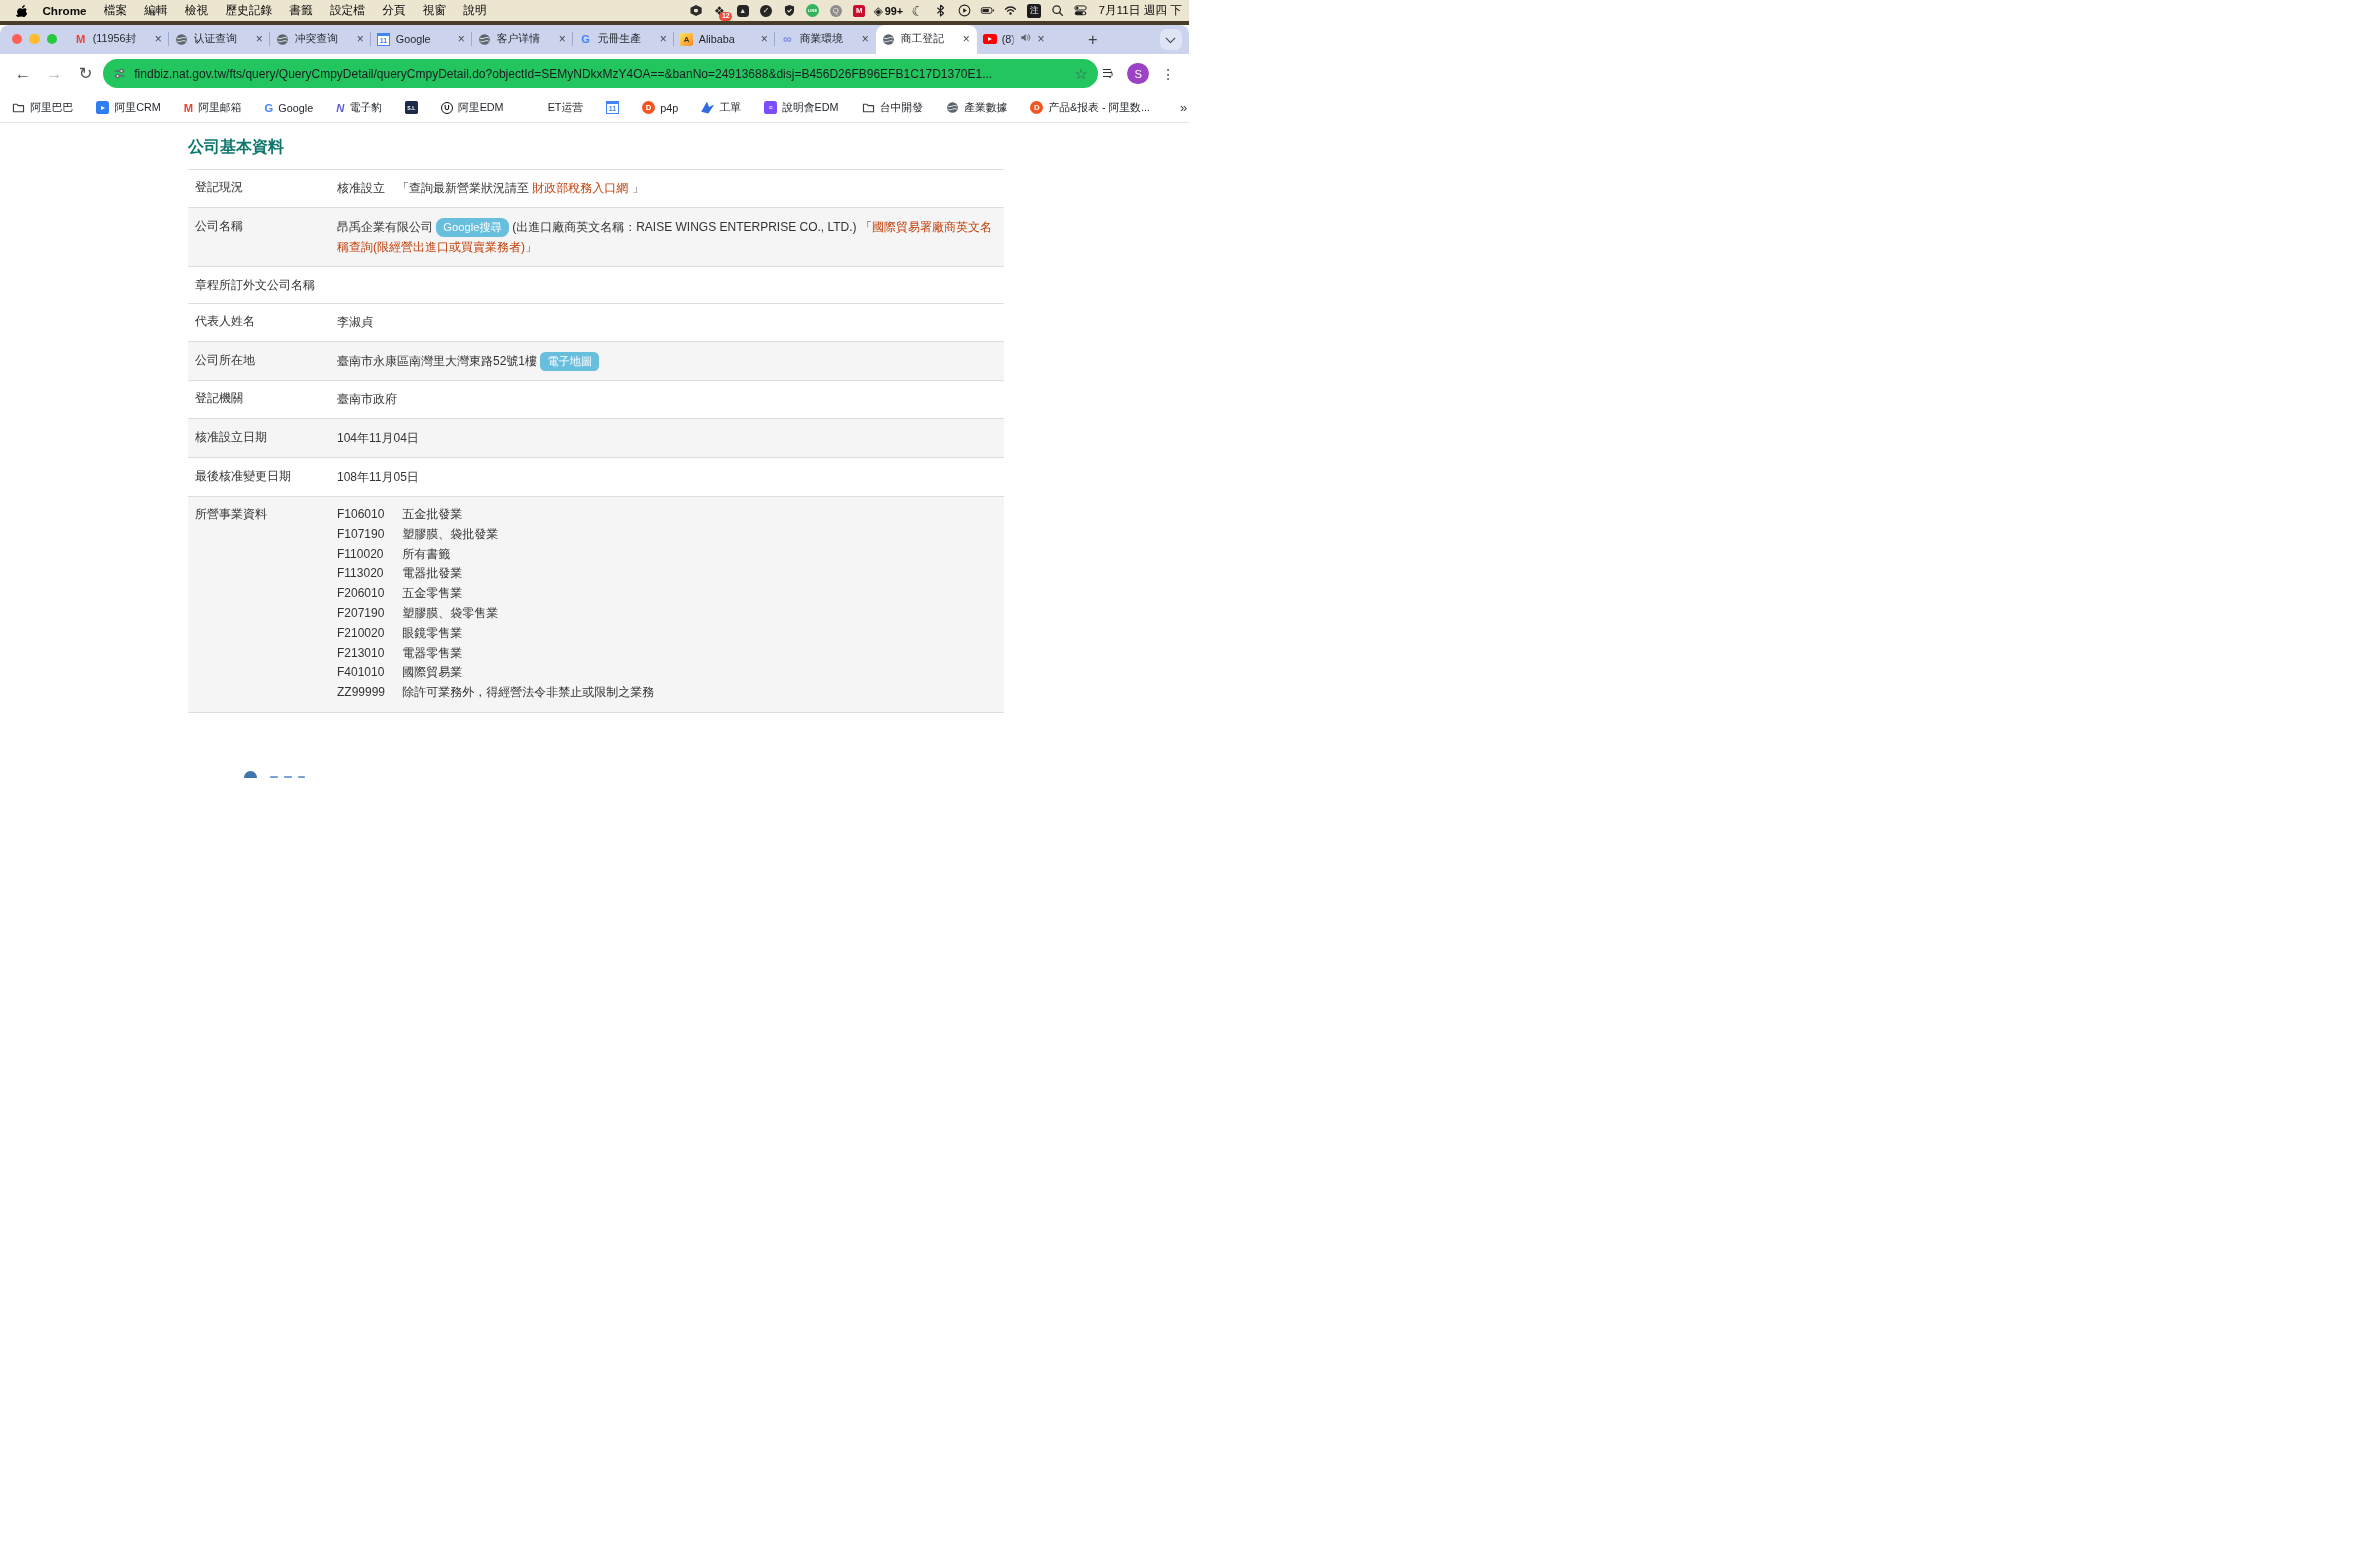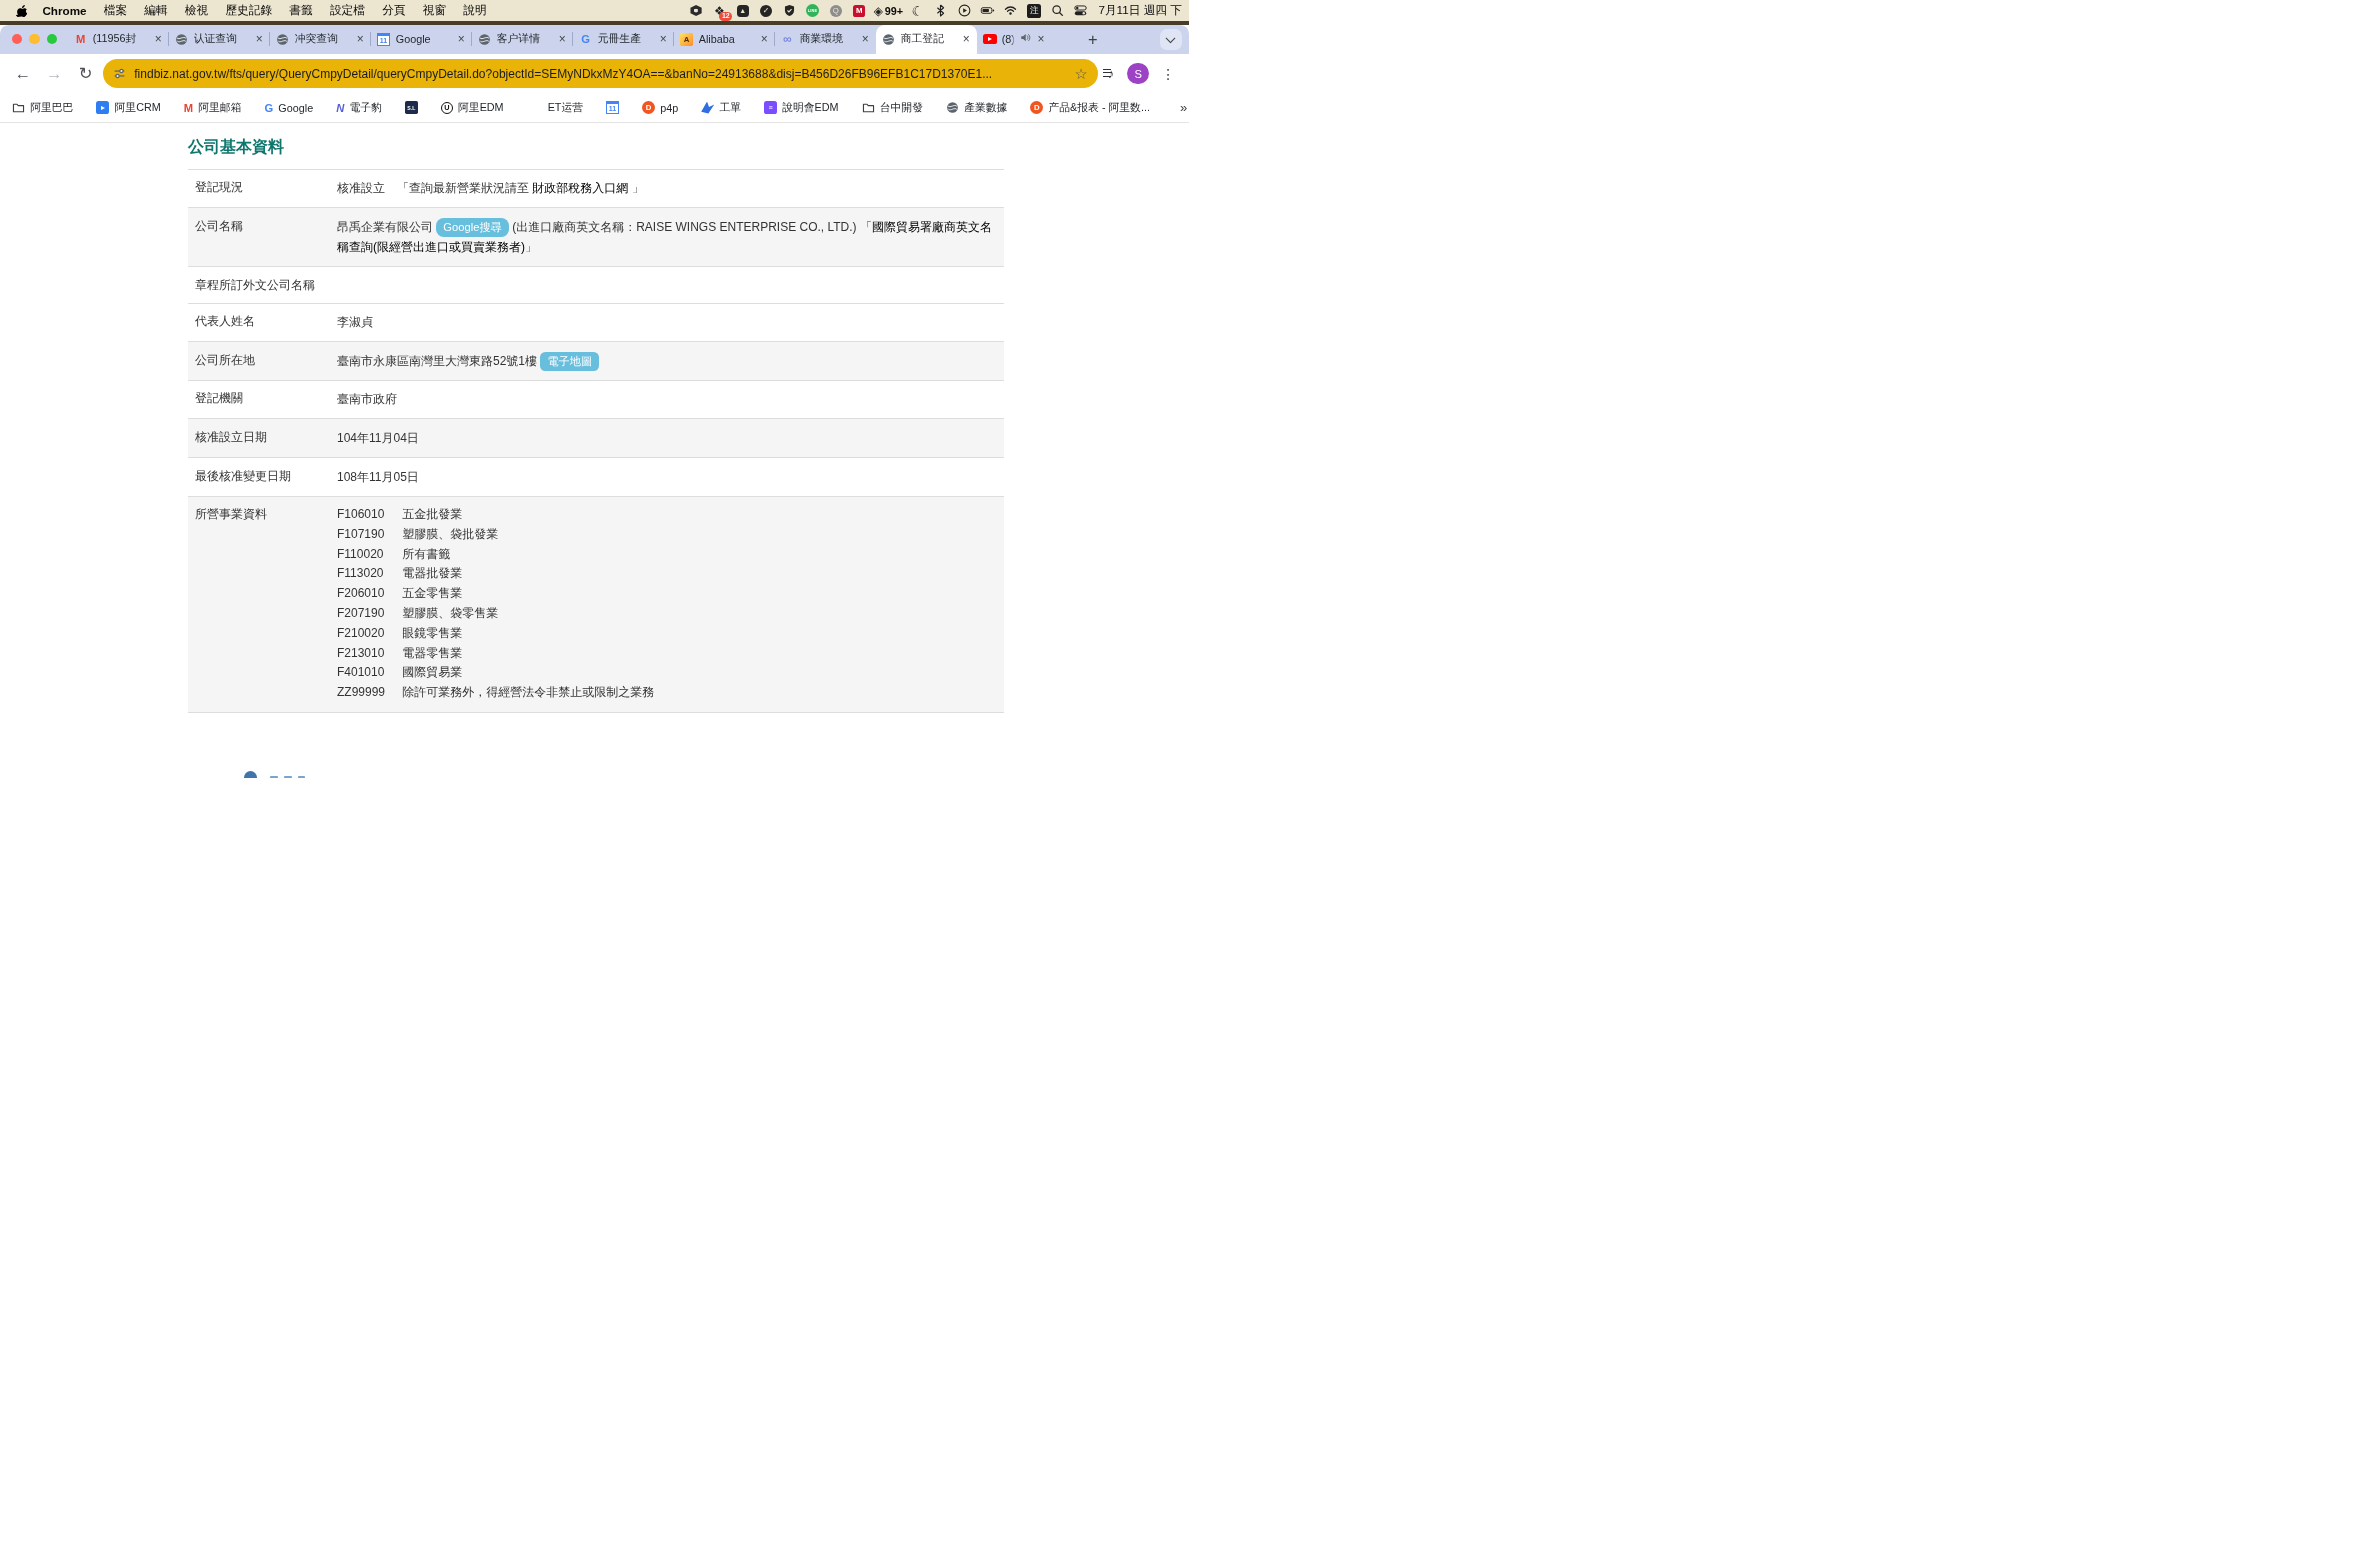--- a/index.html
+++ b/index.html
@@ -65,21 +65,21 @@
   .speaker svg { width:11.2px; height:11.2px; }
   .newtab { font-size:16.4px; color:#3c4043; display:flex; align-items:center; padding:0 10.4px; }
   .tab-chevron { position:absolute; right:7px; top:4.3px; width:22.5px; height:21.6px; background:#dfe5f4; border-radius:7px;
     display:flex; align-items:center; justify-content:center; }
   .chev { width:7px; height:7px; border-right:1.7px solid #3c4043; border-bottom:1.7px solid #3c4043;
     transform:rotate(45deg) translate(-0.9px,-0.9px); }
   
   .toolbar { height:40px; background:#fff; display:flex; align-items:center; padding:0 8.6px; gap:3.5px; }
   .nav-ic { width:28px; text-align:center; font-size:16.4px; color:#4d5156; }
   .nav-ic.dim { color:#b4b8bf; }
-  .omnibox { flex:1; min-width:0; height:28.5px; background:#eab308; border-radius:14.7px; display:flex; align-items:center;
+  .omnibox { flex:1; min-width:0; height:28.5px; background:#22c55e; border-radius:14.7px; display:flex; align-items:center;
     padding:0 10.4px; gap:7.8px; }
   .omnibox svg { width:13px; height:13px; flex:none; }
   .url { flex:1; min-width:0; font-size:12px; color:#1b1d20; white-space:nowrap; overflow:hidden; }
   .ob-star { font-size:14.7px; color:#4d5156; flex:none; }
   .media-ic { position:relative; width:19px; text-align:center; color:#2f3337; font-size:13px; }
   .media-ic i { position:absolute; left:1.7px; width:7.8px; height:1.4px; background:#2f3337; }
   .avatar { width:21.6px; height:21.6px; border-radius:50%; background:#9c43c5; color:#fff; font-size:11.2px;
     display:flex; align-items:center; justify-content:center; margin:0 3.5px; }
   .kebab { font-size:14px; color:#3c4043; padding:0 5.2px; }
   
@@ -104,21 +104,21 @@
   .bm-over { font-size:13px; color:#3c4043; margin-left:7px; }
   .bm-div { width:0.9px; height:15.6px; background:#d9d9d9; }
   
   .content { position:relative; background:#fff; height:655px; overflow:hidden; }
   .page-title { margin:14px 0 11.2px 188px; font-size:16px; font-weight:700; color:#0f766e; }
   .dtable { margin-left:188px; width:816px; border-bottom:0.9px solid #ddd; font-size:12px; color:#333; }
   .drow { display:flex; border-top:0.9px solid #ddd; }
   .drow.gray { background:#f5f5f5; }
   .dlabel { width:149px; flex:none; padding:8.6px 3.5px 8.6px 7px; line-height:1.5; }
   .dvalue { flex:1; padding:8.6px 8.6px 8.6px 0; line-height:1.7; }
-  .blink { color:#000000; }
+  .blink { color:#c2410c; }
   .badge { display:inline-block; background:#67bedd; color:#fff; border-radius:5.2px; padding:0.9px 7px 1.7px;
     font-size:11.2px; line-height:1.5; }
   .badge.rd { border-radius:7.8px; }
   .biz-line { display:flex; gap:11.2px; line-height:1.65; }
   .biz-code { min-width:54px; }
   .footer-hint { position:absolute; left:244px; bottom:-6px; width:13px; height:13px; border-radius:50%; background:#3f74ad; }
   .footer-dots { position:absolute; left:270px; bottom:-1.7px; display:flex; gap:6px; }
   .footer-dots i { width:7.8px; height:3.5px; background:#7aa3cf; border-radius:0.9px; }
 </style>
 </head>

